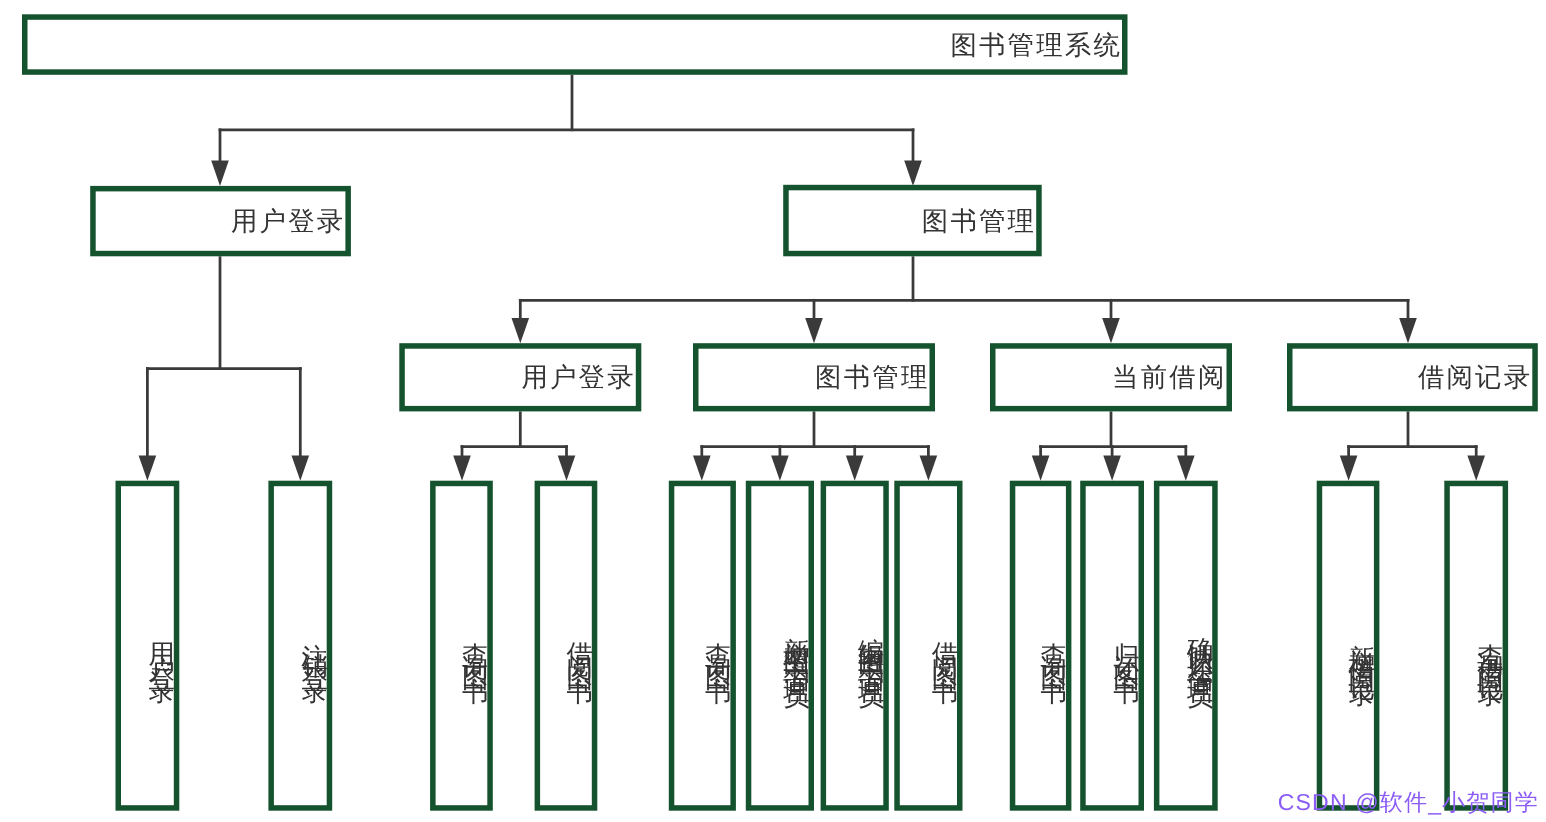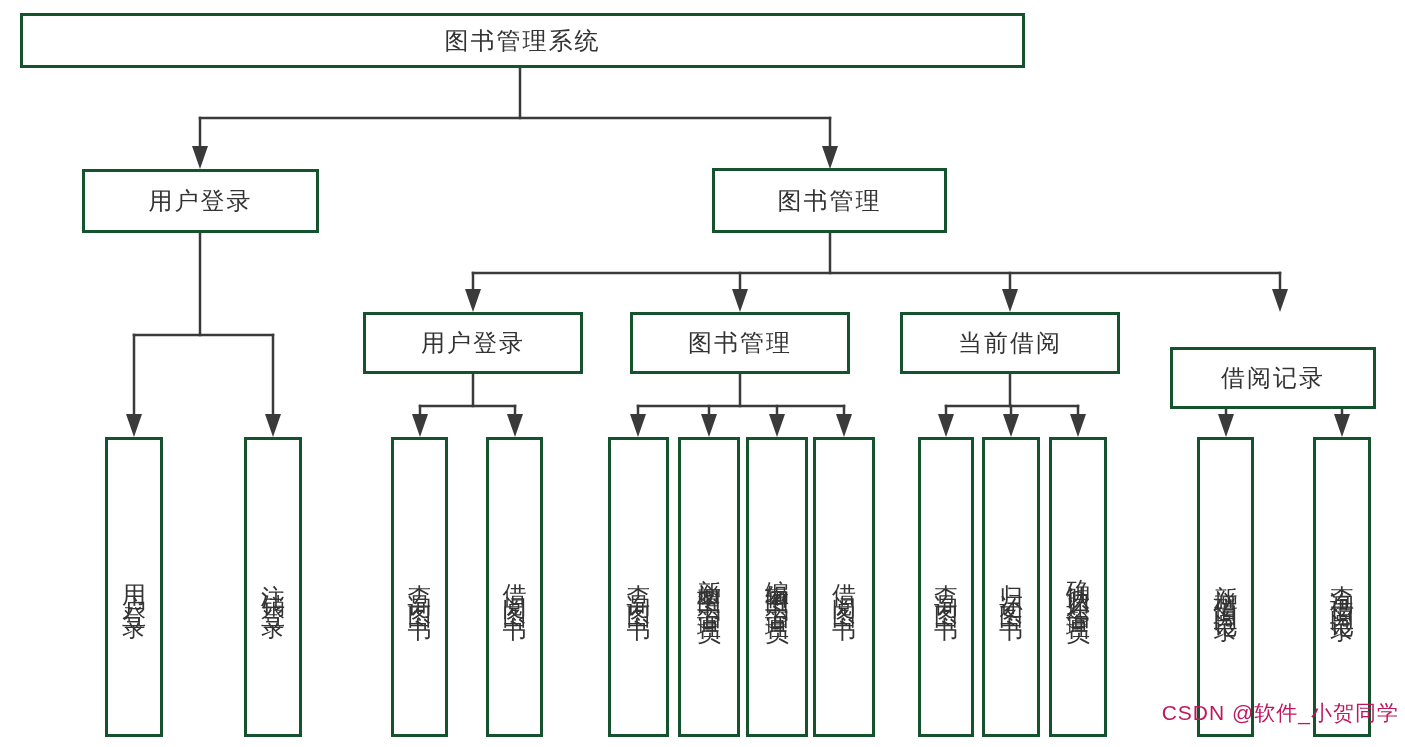--- a/index.html
+++ b/index.html
@@ -8,25 +8,25 @@
     width: 1405px;
     height: 747px;
     background: #ffffff;
     overflow: hidden;
     font-family: "Liberation Sans", "DejaVu Sans", sans-serif;
   }
   #wires { position: absolute; left: 0; top: 0; z-index: 1; }
   .node {
     position: absolute;
     box-sizing: border-box;
-    border: 3px solid #14532d;
+    border: 5px solid #14532d;
     background: #ffffff;
     display: flex;
     align-items: center;
-    justify-content: center;
+    justify-content: flex-end;
     z-index: 2;
   }
   .hlabel {
     font-size: 24px;
     letter-spacing: 2px;
     color: #333333;
     white-space: nowrap;
   }
   .leaf { top: 437px; height: 300px; }
   .vlabel {
@@ -35,24 +35,24 @@
     font-size: 24px;
     letter-spacing: 11px;
     color: #333333;
     line-height: 1;
   }
   .vlabel.mid  { letter-spacing: 7px; }
   .vlabel.long { letter-spacing: 6px; }
   #watermark {
     position: absolute;
     right: 6px;
-    bottom: 20px;
+    bottom: 4px;
     z-index: 3;
     font-size: 21px;
-    color: #be185d;
+    color: #8b5cf6;
     letter-spacing: 1px;
     white-space: nowrap;
   }
 </style>
 </head>
 <body>
 
 <div id="canvas">
 
   <svg id="wires" width="1405" height="747" viewBox="0 0 1405 747">
@@ -134,21 +134,21 @@
 
   <div class="node" style="left:363px; top:312px; width:220px; height:62px;">
     <span class="hlabel">用户登录</span>
   </div>
   <div class="node" style="left:630px; top:312px; width:220px; height:62px;">
     <span class="hlabel">图书管理</span>
   </div>
   <div class="node" style="left:900px; top:312px; width:220px; height:62px;">
     <span class="hlabel">当前借阅</span>
   </div>
-  <div class="node" style="left:1170px; top:312px; width:206px; height:62px;margin-top:35px;">
+  <div class="node" style="left:1170px; top:312px; width:228px; height:62px;">
     <span class="hlabel">借阅记录</span>
   </div>
 
   <div class="node leaf" style="left:105px; width:58px;">
     <span class="vlabel">用户登录</span>
   </div>
   <div class="node leaf" style="left:244px; width:58px;">
     <span class="vlabel">注销登录</span>
   </div>
 

